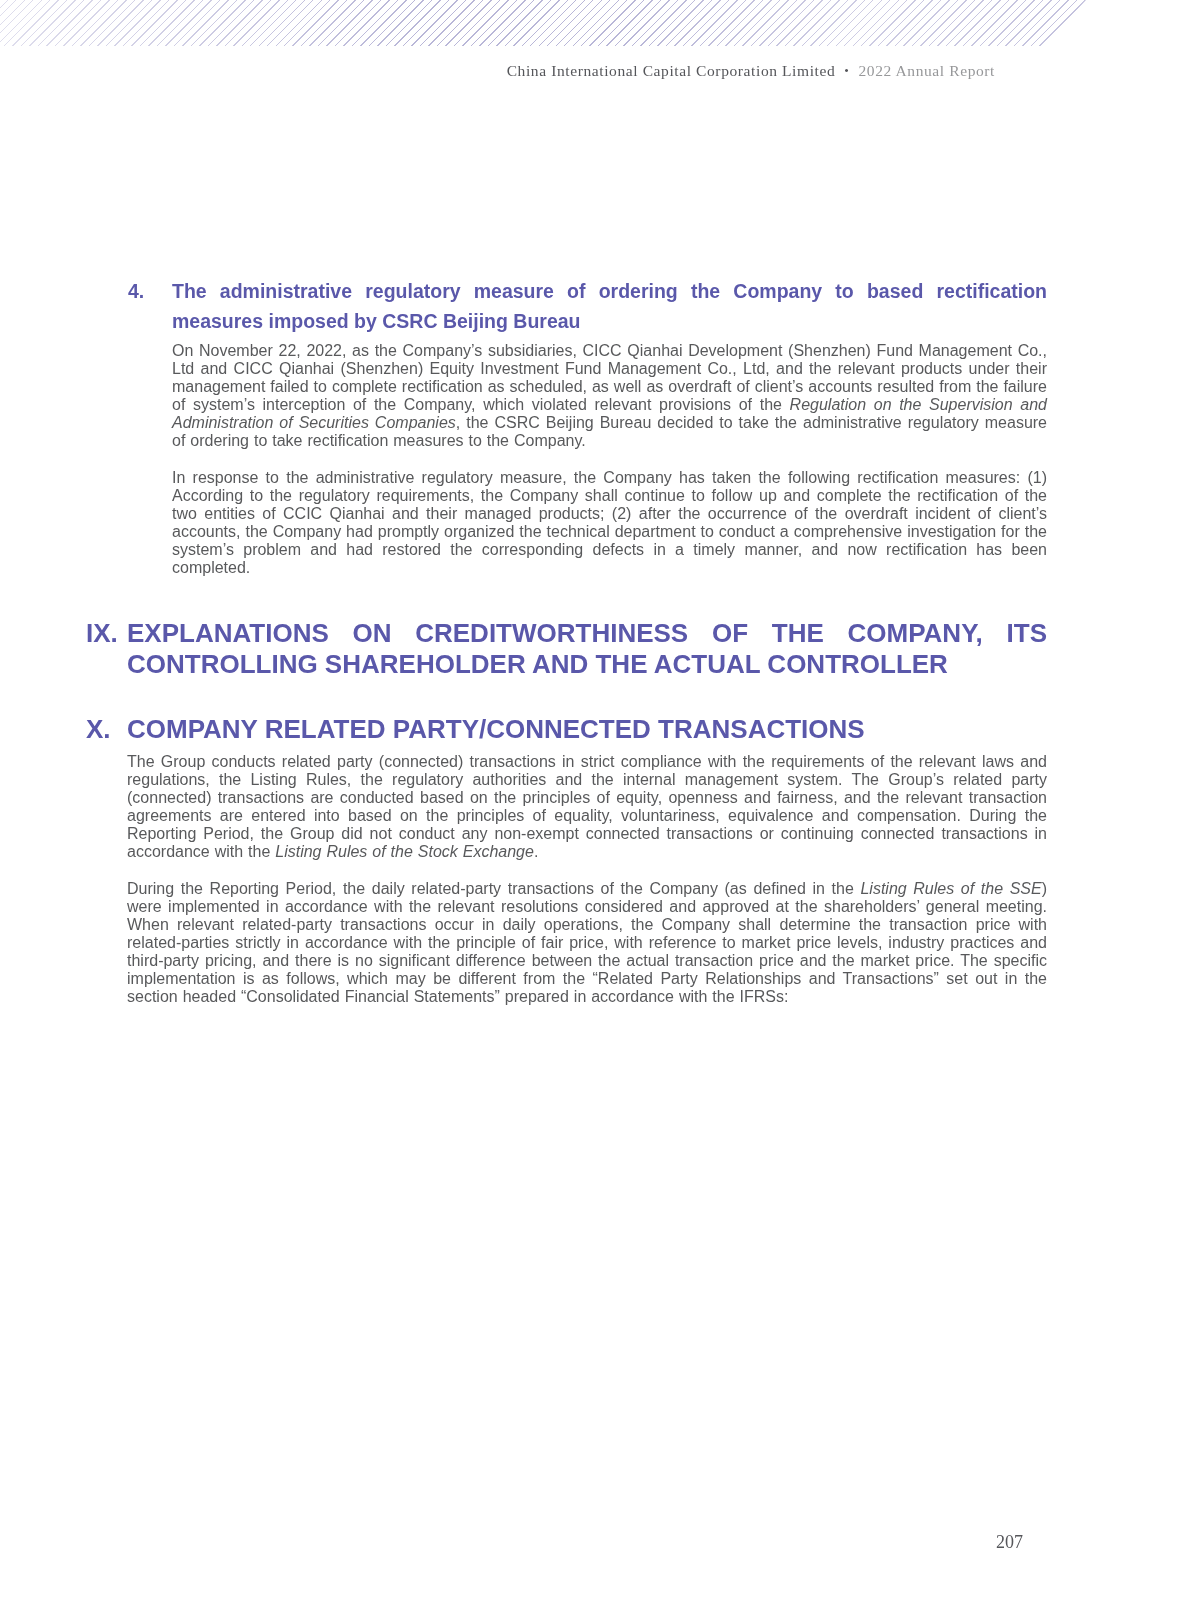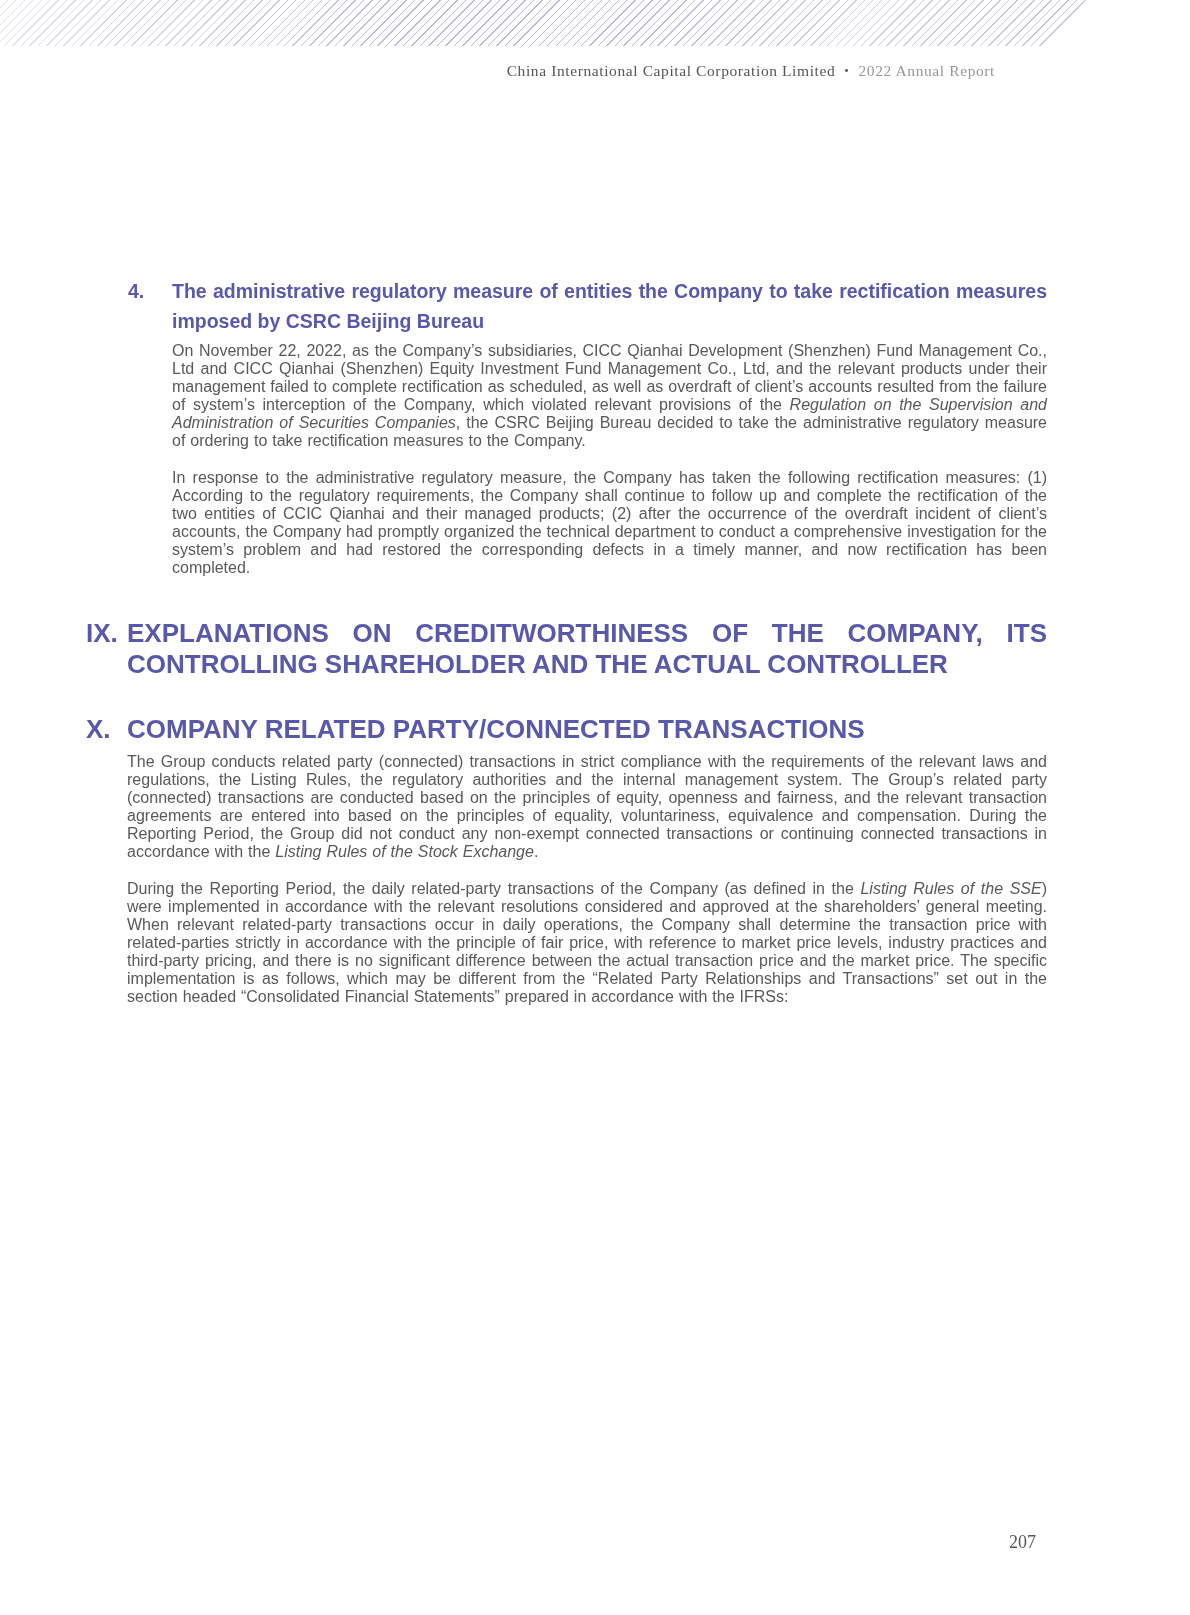--- a/index.html
+++ b/index.html
@@ -96,21 +96,21 @@
     line-height:18px;
     margin:19px 0 0 0;
     word-spacing:.5px;
   }
   .body .para:first-child{margin-top:8px;}
   .l2 .body .para:first-child{margin-top:6px;}
   .italic{font-style:italic;}
 
   .page-number{
     position:absolute;
-    top:1532px;right:102px;
+    top:1532px;right:115px;
     font-family:"Liberation Serif",serif;
     font-size:18px;
     color:var(--header-text);
   }
 </style>
 </head>
 <body>
 
 <div class="page">
 
@@ -118,21 +118,21 @@
 
   <div class="page-header">
     <span class="company">China International Capital Corporation Limited</span><span class="sep">•</span><span class="edition">2022 Annual Report</span>
   </div>
 
   <div class="content">
 
     <section class="sec l2 sec-4">
       <div class="head">
         <span class="num">4.</span>
-        <span class="title">The administrative regulatory measure of entities the Company to take rectification measures imposed by CSRC Beijing Bureau</span>
+        <span class="title">The administrative regulatory measure of ordering the Company to based rectification measures imposed by CSRC Beijing Bureau</span>
       </div>
       <div class="body">
         <p class="para"><span>On November 22, 2022, as the Company’s subsidiaries, CICC Qianhai Development (Shenzhen) Fund Management Co., Ltd and CICC Qianhai (Shenzhen) Equity Investment Fund Management Co., Ltd, and the relevant products under their management failed to complete rectification as scheduled, as well as overdraft of client’s accounts resulted from the failure of system’s interception of the Company, which violated relevant provisions of the </span><span class="italic">Regulation on the Supervision and Administration of Securities Companies</span><span>, the CSRC Beijing Bureau decided to take the administrative regulatory measure of ordering to take rectification measures to the Company.</span></p>
         <p class="para"><span>In response to the administrative regulatory measure, the Company has taken the following rectification measures: (1) According to the regulatory requirements, the Company shall continue to follow up and complete the rectification of the two entities of CCIC Qianhai and their managed products; (2) after the occurrence of the overdraft incident of client’s accounts, the Company had promptly organized the technical department to conduct a comprehensive investigation for the system’s problem and had restored the corresponding defects in a timely manner, and now rectification has been completed.</span></p>
       </div>
     </section>
 
     <section class="sec l1 sec-ix">
       <div class="head">
         <span class="num">IX.</span>

